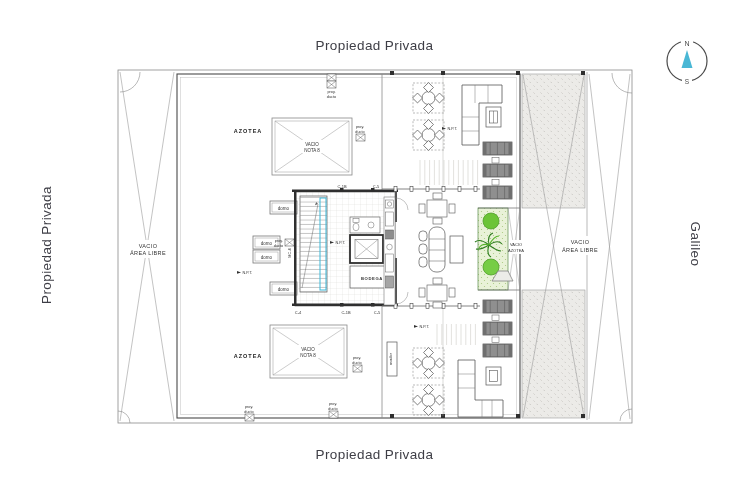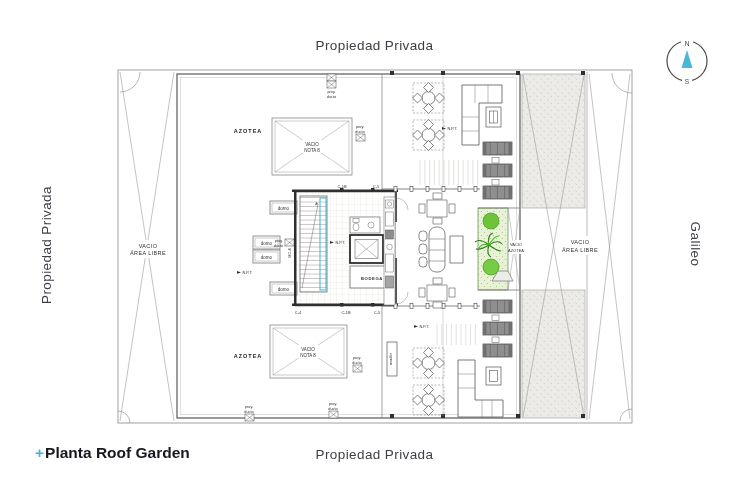--- a/index.html
+++ b/index.html
@@ -18,21 +18,20 @@
 </head>
 <body>
 
 <div class="stage">
 
   <div class="edge-label edge-top">Propiedad Privada</div>
   <div class="edge-label edge-bottom">Propiedad Privada</div>
   <div class="edge-label edge-left">Propiedad Privada</div>
   <div class="edge-label edge-right">Galileo</div>
 
-  <div class="title"><span class="plus">+</span><span>Planta Roof Garden</span></div>
 
   <svg width="749" height="500" viewBox="0 0 749 500">
     <defs>
       <pattern id="p-hatch" width="7" height="7" patternUnits="userSpaceOnUse">
         <rect width="7" height="7" fill="#ECEBE8"></rect>
         <path d="M1.5,1.5 l1.2,1.2 M4.6,4.8 l1.2,1.2" stroke="#B3B1AC" stroke-width="0.6"></path>
       </pattern>
       <pattern id="p-grid" width="6" height="6" patternUnits="userSpaceOnUse">
         <path d="M6,0 H0 V6" fill="none" stroke="#DCDCD7" stroke-width="0.5"></path>
       </pattern>

